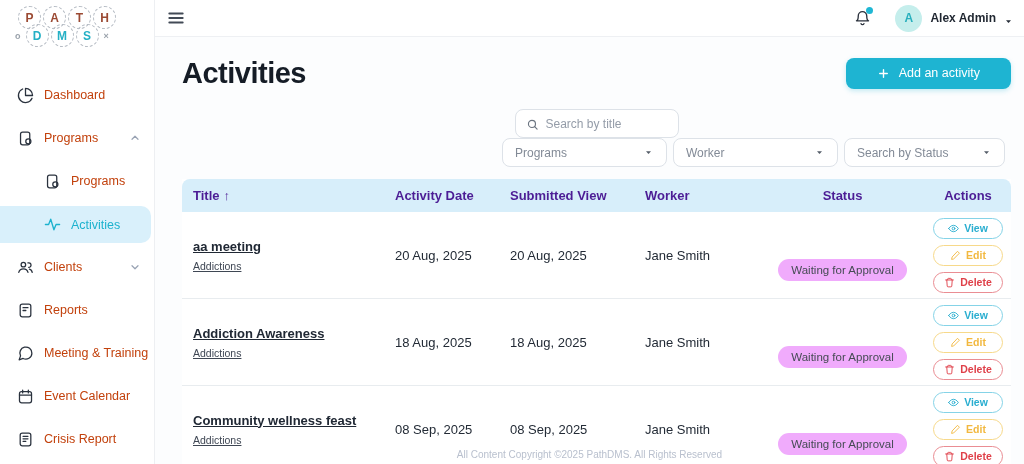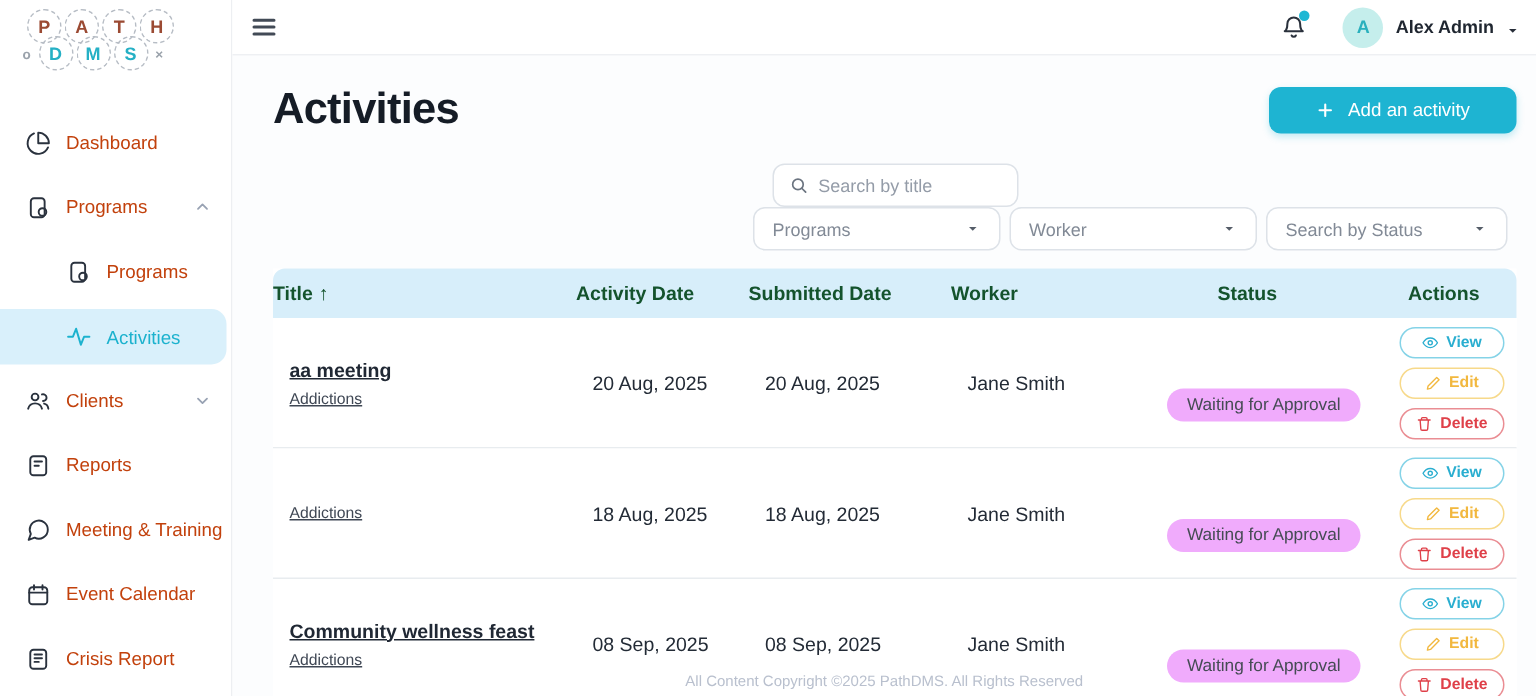--- a/index.html
+++ b/index.html
@@ -70,21 +70,21 @@
     display:flex; align-items:center; justify-content:space-between; padding:0 12px;
     font-size:12px; color:#828a96; cursor:pointer; }
   .select.select-status { width:161px; }
   .sel-caret { width:11px; height:11px; color:#555d68; }
   .sel-caret svg { width:100%; height:100%; }
 
   
   .table { margin-top:12px; background:#fff; }
   .thead { display:grid; grid-template-columns:202px 115px 135px 115px 165px 1fr;
     align-items:center; height:33px; background:#d7eefa; border-radius:8px 8px 0 0;
-    font-size:13px; font-weight:bold; color:#14532d; }
+    padding-left:11px; font-size:13px; font-weight:bold; color:#4c1d95; }
   .th-status { text-align:center; }
   .th-actions { text-align:center; }
   .sort-arrow { font-weight:bold; margin-left:4px; }
   .trow { display:grid; grid-template-columns:202px 115px 135px 115px 165px 1fr;
     align-items:center; height:87px; padding-left:11px; background:#fff;
     border-bottom:1px solid #e8ecef; }
   .cell { font-size:13px; color:#232b36; font-weight:500; }
   .cell-title { display:flex; flex-direction:column; align-items:flex-start; gap:6px; }
   .row-title { font-size:13px; font-weight:bold; color:#202834; text-decoration:underline; cursor:pointer; }
   .row-cat { font-size:10.5px; color:#3f4754; text-decoration:underline; cursor:pointer; }
@@ -307,21 +307,21 @@
           </div>
         </div>
       </div>
 
       <div class="table">
         <div class="thead">
           <div>
             <span>Title</span><span class="sort-arrow">↑</span>
           </div>
           <div>Activity Date</div>
-          <div>Submitted Date</div>
+          <div>Submitted View</div>
           <div>Worker</div>
           <div class="th-status">Status</div>
           <div class="th-actions">Actions</div>
         </div>
         <div>
   <div class="trow">
     <div class="cell cell-title">
       <a class="row-title">aa meeting</a>
       <a class="row-cat">Addictions</a>
     </div>
@@ -355,20 +355,21 @@
                       <path d="M3.5 6.5h17M8 6V4.5A1.5 1.5 0 0 1 9.5 3h5A1.5 1.5 0 0 1 16 4.5V6M6 6.5l1 13a2 2 0 0 0 2 2h6a2 2 0 0 0 2-2l1-13"></path>
                     </svg>
         </span>
         <span>Delete</span>
       </button>
     </div>
   </div>
 
   <div class="trow">
     <div class="cell cell-title">
+      <a class="row-title">Addiction Awareness</a>
       <a class="row-cat">Addictions</a>
     </div>
     <div class="cell">18 Aug, 2025</div>
     <div class="cell">18 Aug, 2025</div>
     <div class="cell">Jane Smith</div>
     <div class="cell cell-status">
       <span class="badge">Waiting for Approval</span>
     </div>
     <div class="cell cell-actions">
       <button class="btn btn-view">

